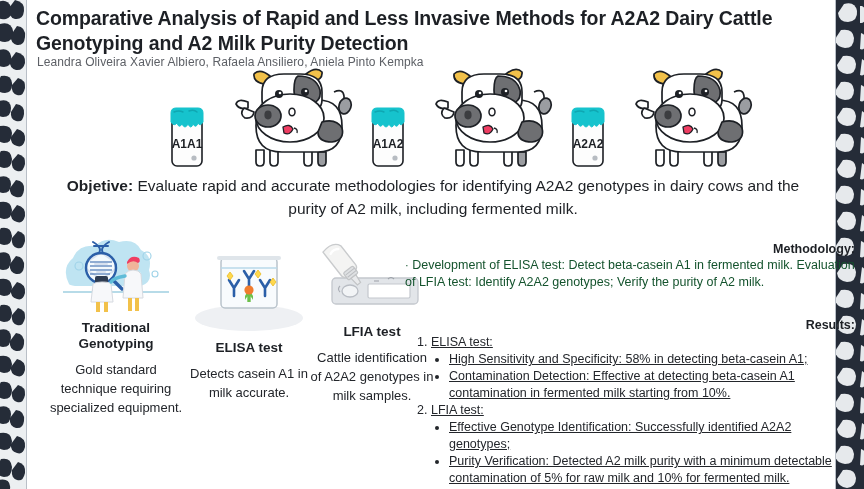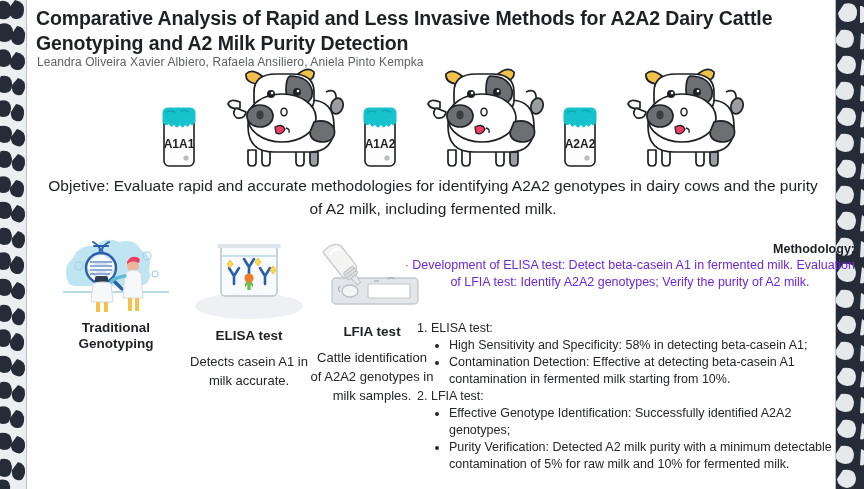--- a/index.html
+++ b/index.html
@@ -72,40 +72,40 @@
     left: 10px;
     top: 55px;
     font-size: 12px;
     color: #5d6066;
     letter-spacing: 0.1px;
   }
 
   
   #herd {
     position: absolute;
-    left: 96px;
+    left: 104px;
     top: 60px;
     width: 700px;
     height: 112px;
     text-decoration: underline;
   }
   .jar-unit, .cow-unit { position: absolute; bottom: 0; }
 
   
   #objective {
     position: absolute;
     left: 20px;
     top: 174px;
     width: 772px;
     text-align: center;
     font-size: 15.5px;
     line-height: 23px;
     color: #1d2025;
   }
-  #objective b { font-weight: normal; }
+  #objective b { font-weight: bold; }
 
   
   .method {
     position: absolute;
     text-align: center;
   }
   .method .art { height: 84px; position: relative; }
   .method .m-title {
     font-size: 13.5px;
     font-weight: bold;
@@ -113,21 +113,21 @@
     line-height: 16px;
     margin-top: 4px;
   }
   .method .m-desc {
     font-size: 13px;
     color: #23262b;
     line-height: 19px;
     margin-top: 8px;
   }
   #m0 { left: 22px;  top: 232px; width: 134px; }
-  #m1 { left: 160px; top: 240px; width: 124px; }
+  #m1 { left: 160px; top: 252px; width: 124px; }
   #m2 { left: 283px; top: 236px; width: 124px; }
 
   
   #methodology {
     position: absolute;
     left: 378px;
     top: 242px;
     width: 450px;
   }
   #results {
@@ -137,35 +137,36 @@
     width: 450px;
   }
   .sec-head {
     text-align: right;
     font-size: 12.5px;
     font-weight: bold;
     color: #1d2025;
     margin-bottom: 1px;
   }
   .meth-body {
-    text-align: center;
+    text-align: left;
     font-size: 12.5px;
     line-height: 17px;
-    color: #6d28d9;
+    color: #14532d;
   }
   .meth-body .dot {
     font-size: 11px;
     vertical-align: middle;
   }
   ol.res-list {
     margin: 2px 0 0 0;
     padding-left: 26px;
     font-size: 12.5px;
     line-height: 17px;
     color: #23262b;
+    text-decoration: underline;
   }
   ol.res-list > li { margin-bottom: 0; }
   ul.sub-list {
     margin: 0;
     padding-left: 18px;
     list-style-type: disc;
   }
   ul.sub-list > li { margin: 0; }
 </style>
 </head>
@@ -432,20 +433,21 @@
             <rect x="86" y="66" width="4" height="13" fill="#f2c14a"></rect>
           </g>
           <g fill="none" stroke="#9fd3e8" stroke-width="1.1">
             <circle cx="30" cy="34" r="4"></circle>
               <circle cx="98" cy="24" r="4"></circle>
               <circle cx="106" cy="42" r="3"></circle>
           </g>
         </svg>
       </div>
       <div class="m-title">Traditional Genotyping</div>
+      <div class="m-desc">Gold standard technique requiring specialized equipment.</div>
     </div>
 
     <div class="method" id="m1">
       <div class="art">
         <svg width="124" height="84" viewBox="0 0 124 84" xmlns="http://www.w3.org/2000/svg">
           <ellipse cx="62" cy="66" rx="54" ry="13" fill="#eef0f3"></ellipse>
           <rect x="34" y="6" width="56" height="50" rx="4" fill="#f7fbfd" fill-opacity="0.9" stroke="#b9c3cb" stroke-width="1.5"></rect>
           <path d="M34,16 l56,0" stroke="#b9d8e8" stroke-width="1.4"></path>
           <rect x="30" y="4" width="64" height="4" rx="2" fill="#dfe5ea"></rect>
           <g stroke="#2b5fa8" stroke-width="2.6" fill="none" stroke-linecap="round">
@@ -491,20 +493,21 @@
     <div id="methodology">
       <div class="sec-head">Methodology:</div>
       <div class="meth-body">
         <span class="dot">·</span>
         <span>Development of ELISA test: Detect beta-casein A1 in fermented milk.</span>
         <span>Evaluation of LFIA test: Identify A2A2 genotypes; Verify the purity of A2 milk.</span>
       </div>
     </div>
 
     <div id="results">
+      <div class="sec-head">Results:</div>
       <ol class="res-list">
         <li>
           <span>ELISA test:</span>
           <ul class="sub-list">
             <li>High Sensitivity and Specificity: 58% in detecting beta-casein A1;</li>
             <li>Contamination Detection: Effective at detecting beta-casein A1 contamination in fermented milk starting from 10%.</li>
           </ul>
         </li>
         <li>
           <span>LFIA test:</span>

